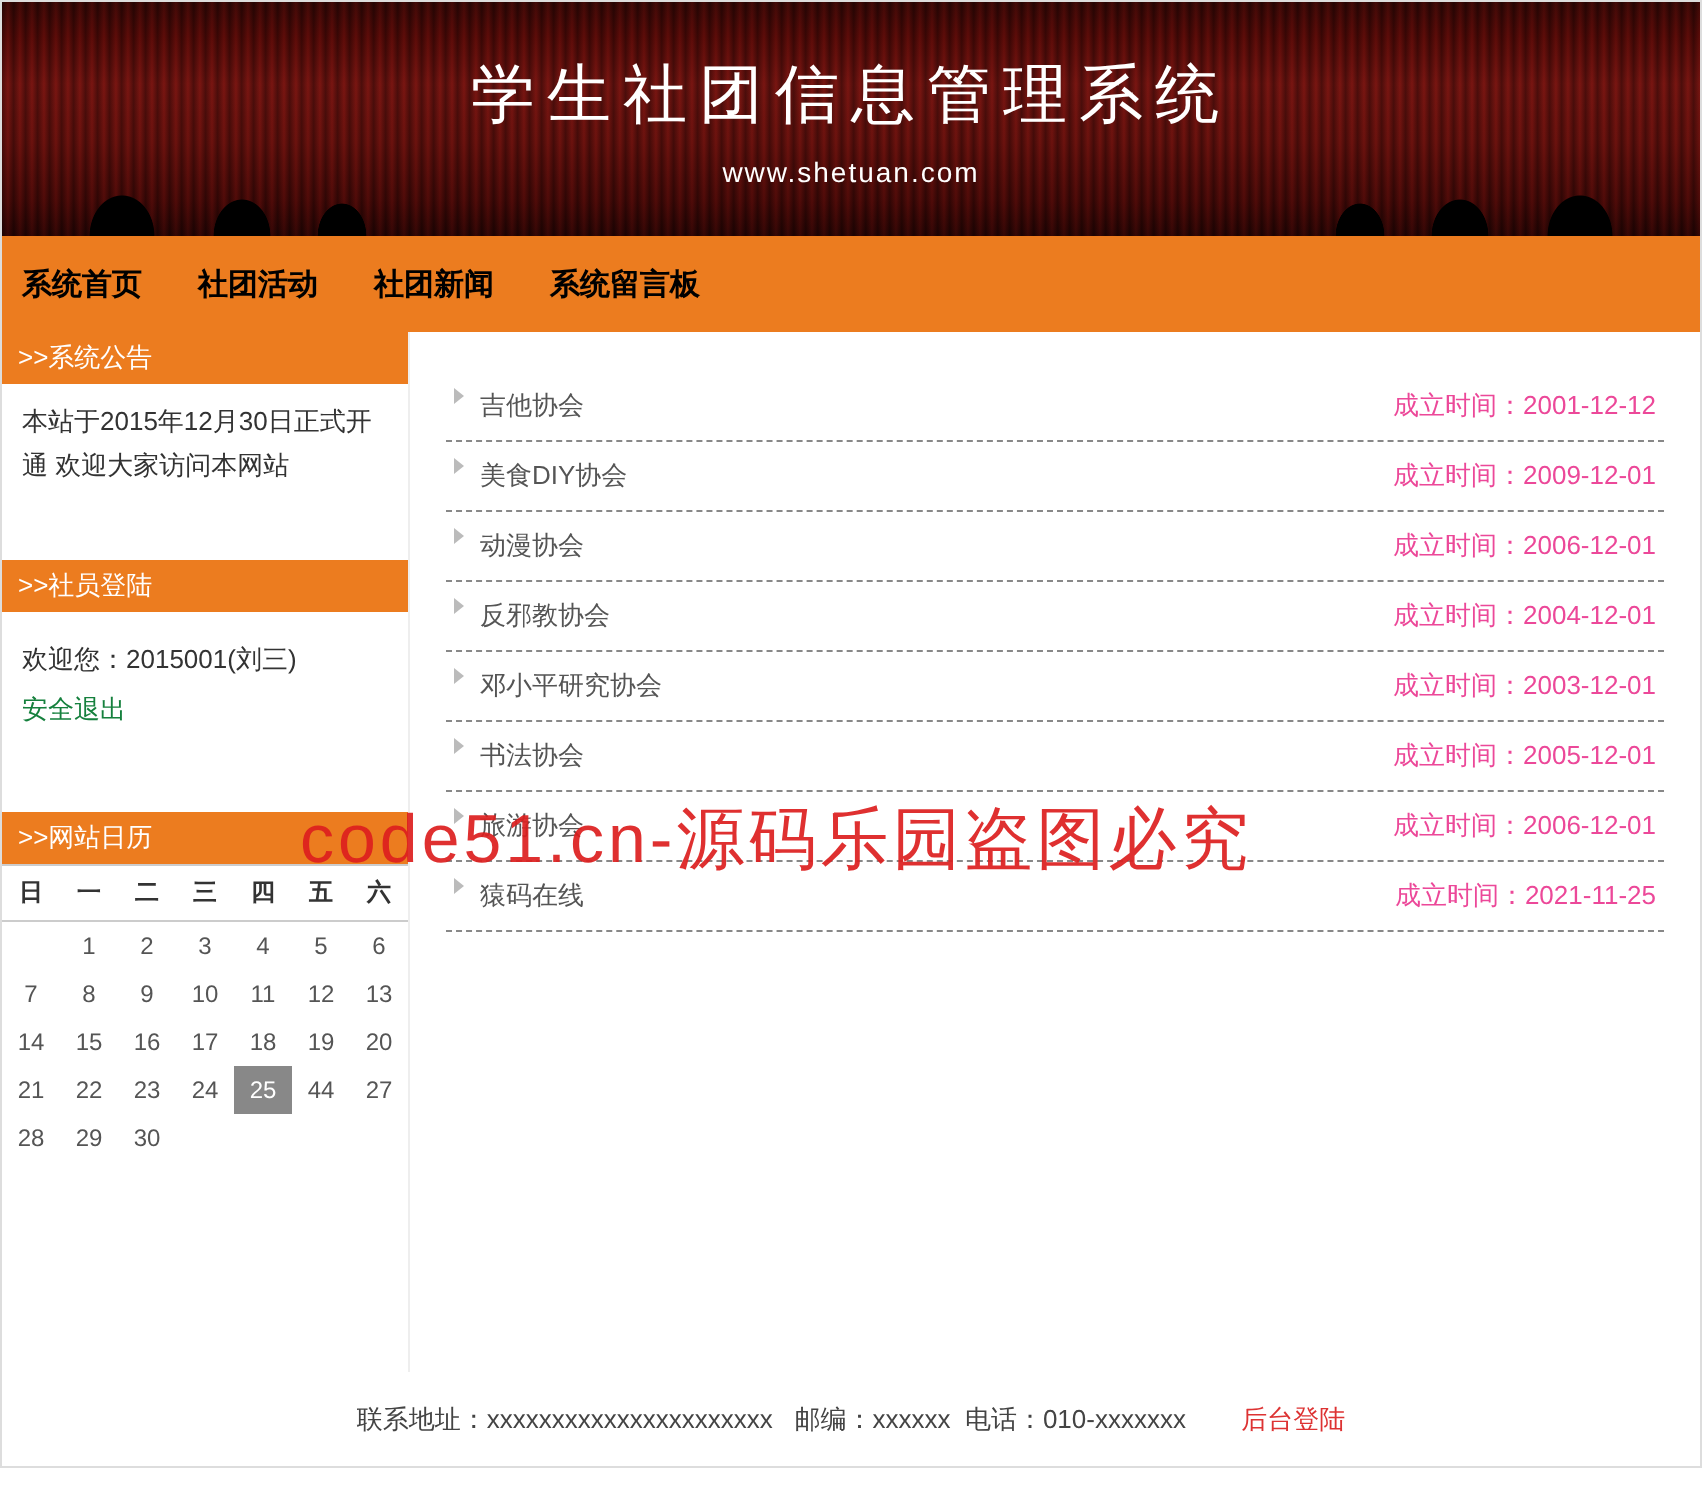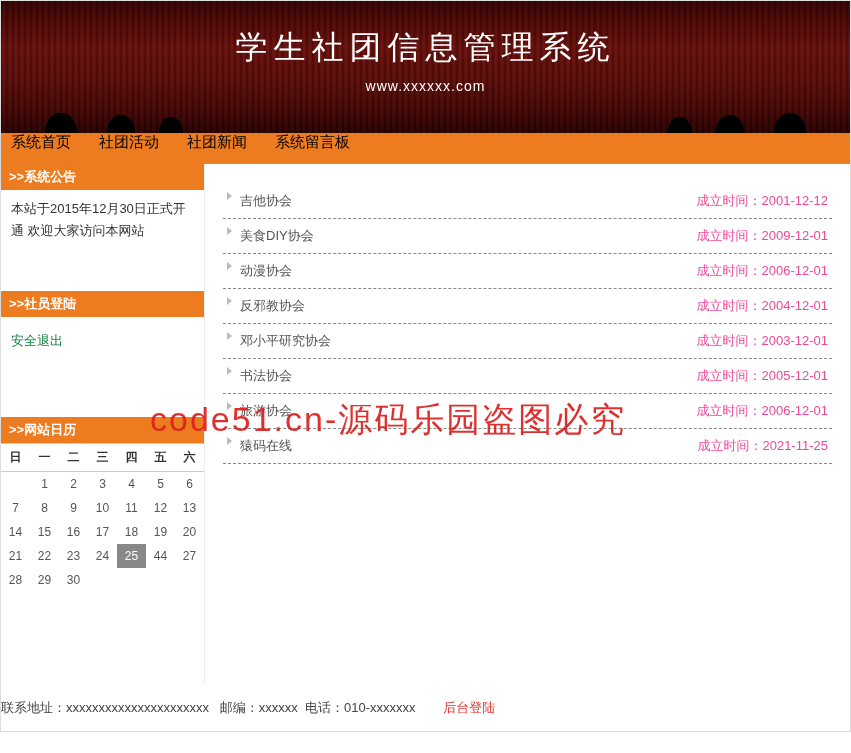--- a/index.html
+++ b/index.html
@@ -1,79 +1,80 @@
 <!DOCTYPE html>
 <html><head>
 <meta charset="utf-8">
 <style>
 *{box-sizing:border-box;margin:0;padding:0}
 body{font-family:"Microsoft YaHei",SimSun,Arial,sans-serif;font-size:13px;background:#fff;color:#333}
 .wrap{width:851px;margin:0 auto;border:1px solid #ddd}
-.banner{height:132px;background:linear-gradient(180deg,#3a0806 0%,#5a0b08 15%,#7a1612 35%,#6b120e 60%,#4a0a08 85%,#2a0504 100%);position:relative;overflow:hidden}
+.banner{height:117px;background:linear-gradient(180deg,#3a0806 0%,#5a0b08 15%,#7a1612 35%,#6b120e 60%,#4a0a08 85%,#2a0504 100%);position:relative;overflow:hidden}
 .curtain{position:absolute;inset:0;background:repeating-linear-gradient(90deg,rgba(0,0,0,0.35) 0px,rgba(120,20,16,0.15) 3px,rgba(0,0,0,0.4) 6px)}
 .sil{position:absolute;bottom:0;width:100%;height:60px}
 .sil::before,.sil::after{content:"";position:absolute;bottom:0;width:200px;height:60px;background:radial-gradient(ellipse 40px 50px at 30% 100%,#000 40%,transparent 41%),radial-gradient(ellipse 35px 45px at 60% 100%,#000 40%,transparent 41%),radial-gradient(ellipse 30px 40px at 85% 100%,#000 40%,transparent 41%)}
 .sil::before{left:0}
 .sil::after{right:0;transform:scaleX(-1)}
 .banner-text{position:relative;text-align:center;color:#fff;padding-top:25px}
 .banner-title{font-size:32px;letter-spacing:6px;font-weight:400}
 .banner-url{font-size:14px;margin-top:8px;letter-spacing:1px}
-.nav{background:#ec7c1f;height:31px;display:flex;align-items:flex-start;padding:0 10px;font-size:15px;font-weight:normal}
+.nav{background:#ec7c1f;height:48px;display:flex;align-items:center;padding:0 10px;font-size:15px;font-weight:bold}
 .nav a{color:#000;text-decoration:none;margin-right:28px;cursor:pointer}
 .content{display:flex;min-height:520px}
 .sidebar{width:204px;border-right:1px solid #eee}
-.box-hd{background:#ec7c1f;color:#fff;font-size:13px;font-weight:bold;padding:4px 8px}
+.box-hd{background:#ec7c1f;color:#fff;font-size:13px;font-weight:normal;padding:4px 8px}
 .box-bd{padding:10px;font-size:13px;color:#333}
-.announce{height:101px;overflow:hidden;line-height:1.7;padding:8px 10px}
+.announce{height:88px;overflow:hidden;line-height:1.7;padding:8px 10px}
 .login-box{height:100px;padding:12px 10px;line-height:1.9}
 .cal{width:100%;border-collapse:collapse}
 .cal th,.cal td{width:14.28%;text-align:center;padding:5px 0;font-size:12px;color:#555}
 .cal th{border-bottom:1px solid #ccc;border-top:1px solid #ccc;color:#333}
 .cal td.today{background:#888;color:#fff;font-weight:normal}
 .main{flex:1;padding:20px 18px}
 .club-list{list-style:none}
 .club-list li{display:flex;align-items:flex-start;border-bottom:1px dashed #888;padding:8px 4px}
 .arrow{width:0;height:0;border-top:4px solid transparent;border-bottom:4px solid transparent;border-left:5px solid #bbb;margin-right:8px}
 .club-name{color:#555;flex:0 0 auto}
 .club-date{margin-left:auto;color:#ec4899}
-.footer{border-top:1px solid #fff;padding:14px 0;font-size:13px;color:#444}
+.footer{border-top:1px solid #fff;padding:14px 0;text-align:center;font-size:13px;color:#444}
 .footer .admin{color:#d33;margin-left:24px;cursor:pointer}
 .watermark{position:absolute;left:150px;top:397px;font-size:34px;color:rgba(220,30,30,0.92);font-weight:400;letter-spacing:2px;pointer-events:none;white-space:nowrap}
 .outer{position:relative}
 </style>
 </head>
 <body>
 
 <div class="outer">
 <div class="wrap">
 
   <div class="banner">
     <div class="curtain"></div>
     <div class="sil"></div>
     <div class="banner-text">
       <div class="banner-title">学生社团信息管理系统</div>
-      <div class="banner-url">www.xxxxxx.com</div>
+      <div class="banner-url">www.shetuan.com</div>
     </div>
   </div>
 
   <div class="nav" id="nav">
         <a>系统首页</a>
         <a>社团活动</a>
         <a>社团新闻</a>
         <a>系统留言板</a>
       </div>
 
   <div class="content">
     <div class="sidebar">
 
       <div class="box-hd">&gt;&gt;系统公告</div>
       <div class="announce">本站于2015年12月30日正式开通 欢迎大家访问本网站</div>
 
       <div class="box-hd">&gt;&gt;社员登陆</div>
       <div class="login-box">
+        <div>欢迎您：2015001(刘三)</div>
         <a style="color:#15803d;text-decoration:none;cursor:pointer">安全退出</a>
       </div>
 
       <div class="box-hd">&gt;&gt;网站日历</div>
       <div class="box-bd" style="padding:0">
         <table class="cal">
           <thead>
                 <tr id="cal-head">
                   <th>日</th>
                   <th>一</th>

